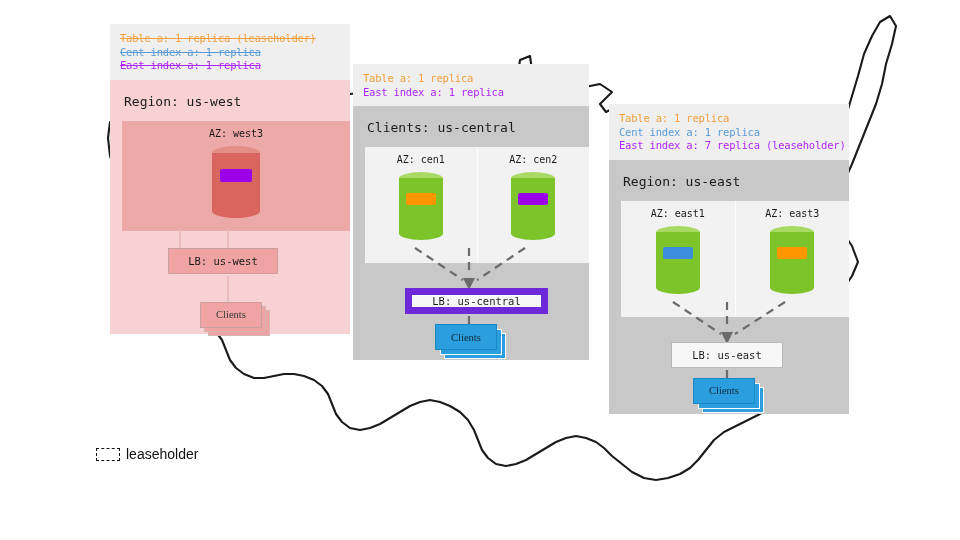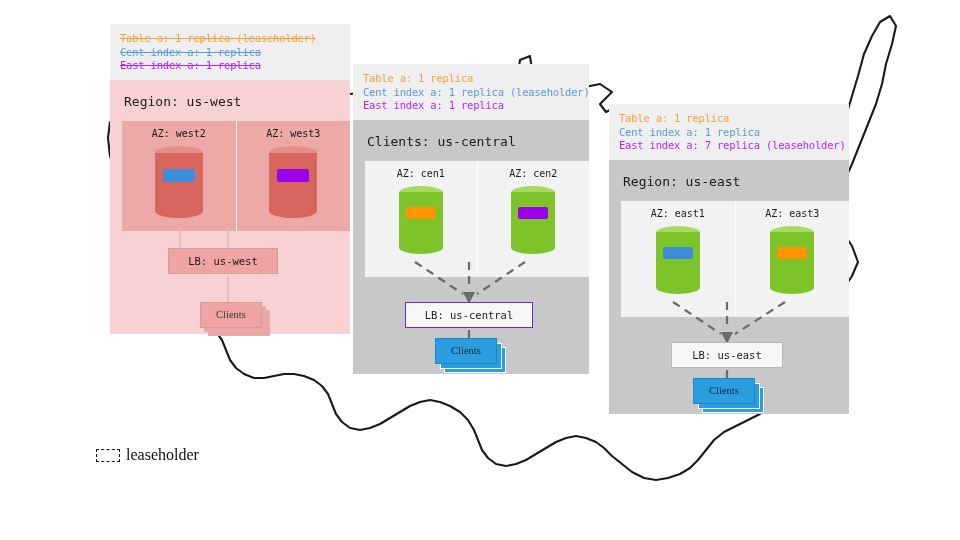--- a/index.html
+++ b/index.html
@@ -62,21 +62,21 @@
   .clients-wrap{position:absolute;font-family:Liberation Serif, serif;}
   .clients-card{position:absolute;box-sizing:border-box;
     display:flex;align-items:center;justify-content:center;
     font-size:10.5px;white-space:nowrap;}
 
   .connector{position:absolute;pointer-events:none;}
 
   
   #key{position:absolute;left:96px;top:446px;display:flex;align-items:center;gap:6px;}
   #key .swatch{width:24px;height:13px;border:1.6px dashed #111;box-sizing:border-box;background:#fff;}
-  #key .kl{font-size:16px;color:#111;font-family:Liberation Serif, serif;}
+  #key .kl{font-size:14px;color:#111;font-family:Liberation Sans, sans-serif;}
 </style>
 </head>
 <body>
 
 <div id="stage">
 
   <svg id="usmap" viewBox="0 0 960 540">
     <path fill="none" stroke="#1a1a1a" stroke-width="2.1" stroke-linejoin="round" stroke-linecap="round" d="M108,138 L110,122 L116,118 L119,126 L124,116 L130,120 L137,112
         L146,118 L150,110 L158,116 L163,106 L172,112 L176,104
         L200,100 L214,96 L226,100 L236,92 L240,100 L250,96
@@ -117,29 +117,20 @@
     <div class="legend-band">
       <div class="legend-line c-table">Table a: 1 replica (leaseholder)</div>
       <div class="legend-line c-cent">Cent index a: 1 replica</div>
       <div class="legend-line c-east">East index a: 1 replica</div>
     </div>
     <div class="region-body" style="background:#f8d2d2;height:254px;">
       <div class="region-title">Region: us-west</div>
 
       <div class="az-strip" style="background:#eda8a8;height:110px;margin:0 0 0 0;">
         <div class="az-cell">
-          <div class="az-label">AZ: west2</div>
-          <div class="cyl" style="width:48px;height:72px;">
-            <div class="top" style="top:0;height:14px;background:#e28f88;"></div>
-            <div class="body" style="top:7px;height:58px;background:#d9665e;"></div>
-            <div class="bottom" style="top:58px;height:14px;background:#d9665e;"></div>
-            <div class="chip" style="left:8px;top:23px;width:32px;height:13px;background:#3d8ddd;"></div>
-          </div>
-        </div>
-        <div class="az-cell">
           <div class="az-label">AZ: west3</div>
           <div class="cyl" style="width:48px;height:72px;">
             <div class="top" style="top:0;height:14px;background:#e28f88;"></div>
             <div class="body" style="top:7px;height:58px;background:#d9665e;"></div>
             <div class="bottom" style="top:58px;height:14px;background:#d9665e;"></div>
             <div class="chip" style="left:8px;top:23px;width:32px;height:13px;background:#9b00e8;"></div>
           </div>
         </div>
       </div>
 
@@ -159,21 +150,20 @@
         <div class="clients-card" style="left:0;top:0;width:62px;height:26px;background:#efa3a3;border:1px solid #c8a0a0;color:#3a3a3a;">
           <span>Clients</span>
         </div>
       </div>
     </div>
   </div>
 
   <div class="panel" id="panel-us-central" style="left:353px;top:64px;width:236px;">
     <div class="legend-band">
       <div class="legend-line c-table">Table a: 1 replica</div>
-      <div class="legend-line c-cent">Cent index a: 1 replica (leaseholder)</div>
       <div class="legend-line c-east">East index a: 1 replica</div>
     </div>
     <div class="region-body" style="background:#c8c8c8;height:254px;">
       <div class="region-title">Clients: us-central</div>
 
       <div class="az-strip" style="background:#f2f2f2;height:116px;">
         <div class="az-cell">
           <div class="az-label">AZ: cen1</div>
           <div class="cyl" style="width:44px;height:68px;">
             <div class="top" style="top:0;height:13px;background:#a8d963;"></div>
@@ -196,21 +186,21 @@
       <svg class="connector" style="left:0;top:0;width:236px;height:254px;" viewBox="0 0 236 254">
         <g stroke="#6b6b6b" stroke-width="2.2" fill="none" stroke-dasharray="8 6">
           <line x1="62" y1="142" x2="110" y2="174"></line>
           <line x1="116" y1="142" x2="116" y2="170"></line>
           <line x1="172" y1="142" x2="124" y2="174"></line>
           <line x1="116" y1="196" x2="116" y2="222"></line>
         </g>
         <path d="M116,184 L110,172 L122,172 Z" fill="#6b6b6b"></path>
       </svg>
 
-      <div class="lb-box" style="left:52px;top:182px;width:128px;height:26px;background:#f7f7f7;border:1px solid #6d28d9;">
+      <div class="lb-box" style="left:52px;top:182px;width:143px;height:26px;background:#f7f7f7;border:7px solid #6d28d9;">
         <span>LB: us-central</span>
       </div>
 
       <div class="clients-wrap" style="left:82px;top:218px;width:78px;height:38px;">
         <div class="clients-card" style="left:9px;top:9px;width:62px;height:26px;background:#2b9ee0;border:1px solid #ffffff;"></div>
         <div class="clients-card" style="left:5px;top:5px;width:62px;height:26px;background:#2b9ee0;border:1px solid #ffffff;"></div>
         <div class="clients-card" style="left:0;top:0;width:62px;height:26px;background:#2b9ee0;border:1px solid #1d86c4;color:#102a36;">
           <span>Clients</span>
         </div>
       </div>

